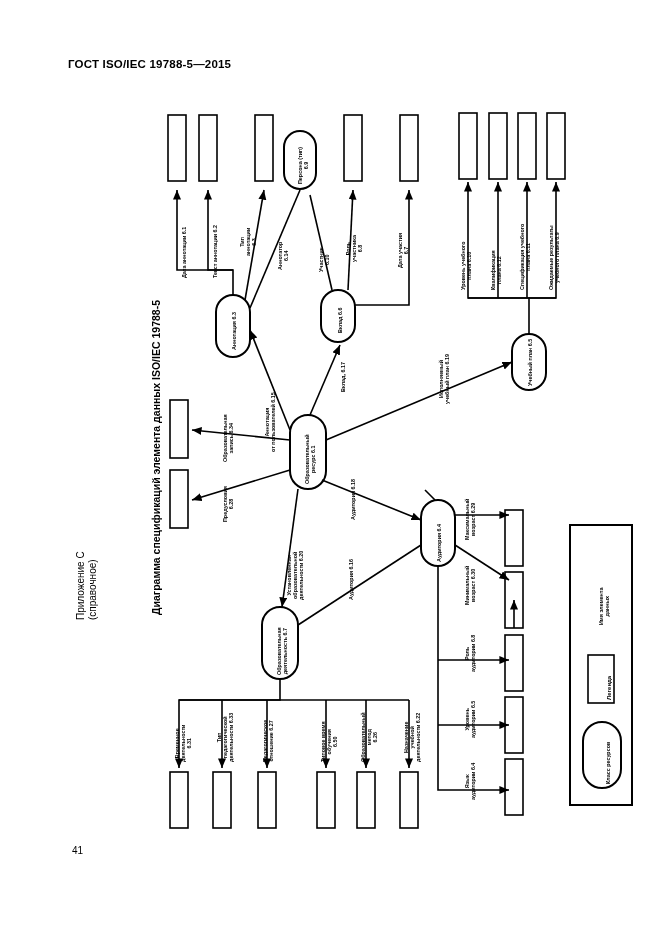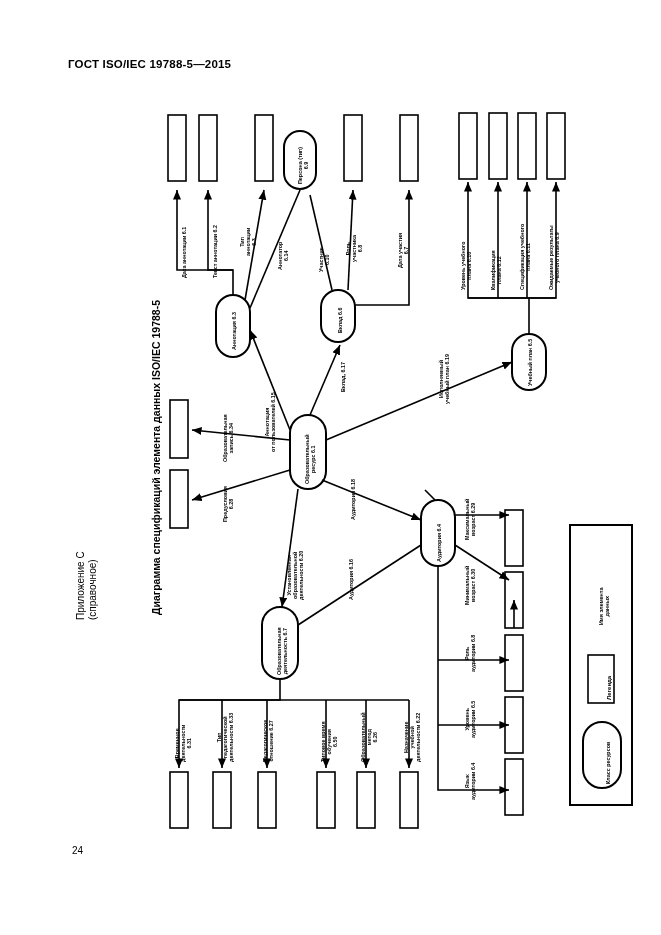--- a/index.html
+++ b/index.html
@@ -17,21 +17,21 @@
   .legendtitle{position:absolute;font-size:6px;font-weight:bold;white-space:nowrap;}
 </style>
 </head>
 <body>
 
 <div class="page">
 
   <div class="border-frame"></div>
 
   <div id="hdr">ГОСТ ISO/IEC 19788-5—2015</div>
-  <div id="pageno">24</div>
+  <div id="pageno">41</div>
 
   <div class="rot" id="annexlbl">
     <div>Приложение С</div>
     <div>(справочное)</div>
   </div>
 
   <div class="rot" id="figtitle">Диаграмма спецификаций элемента данных ISO/IEC 19788-5</div>
 
   <svg width="661" height="935">
     <defs>

